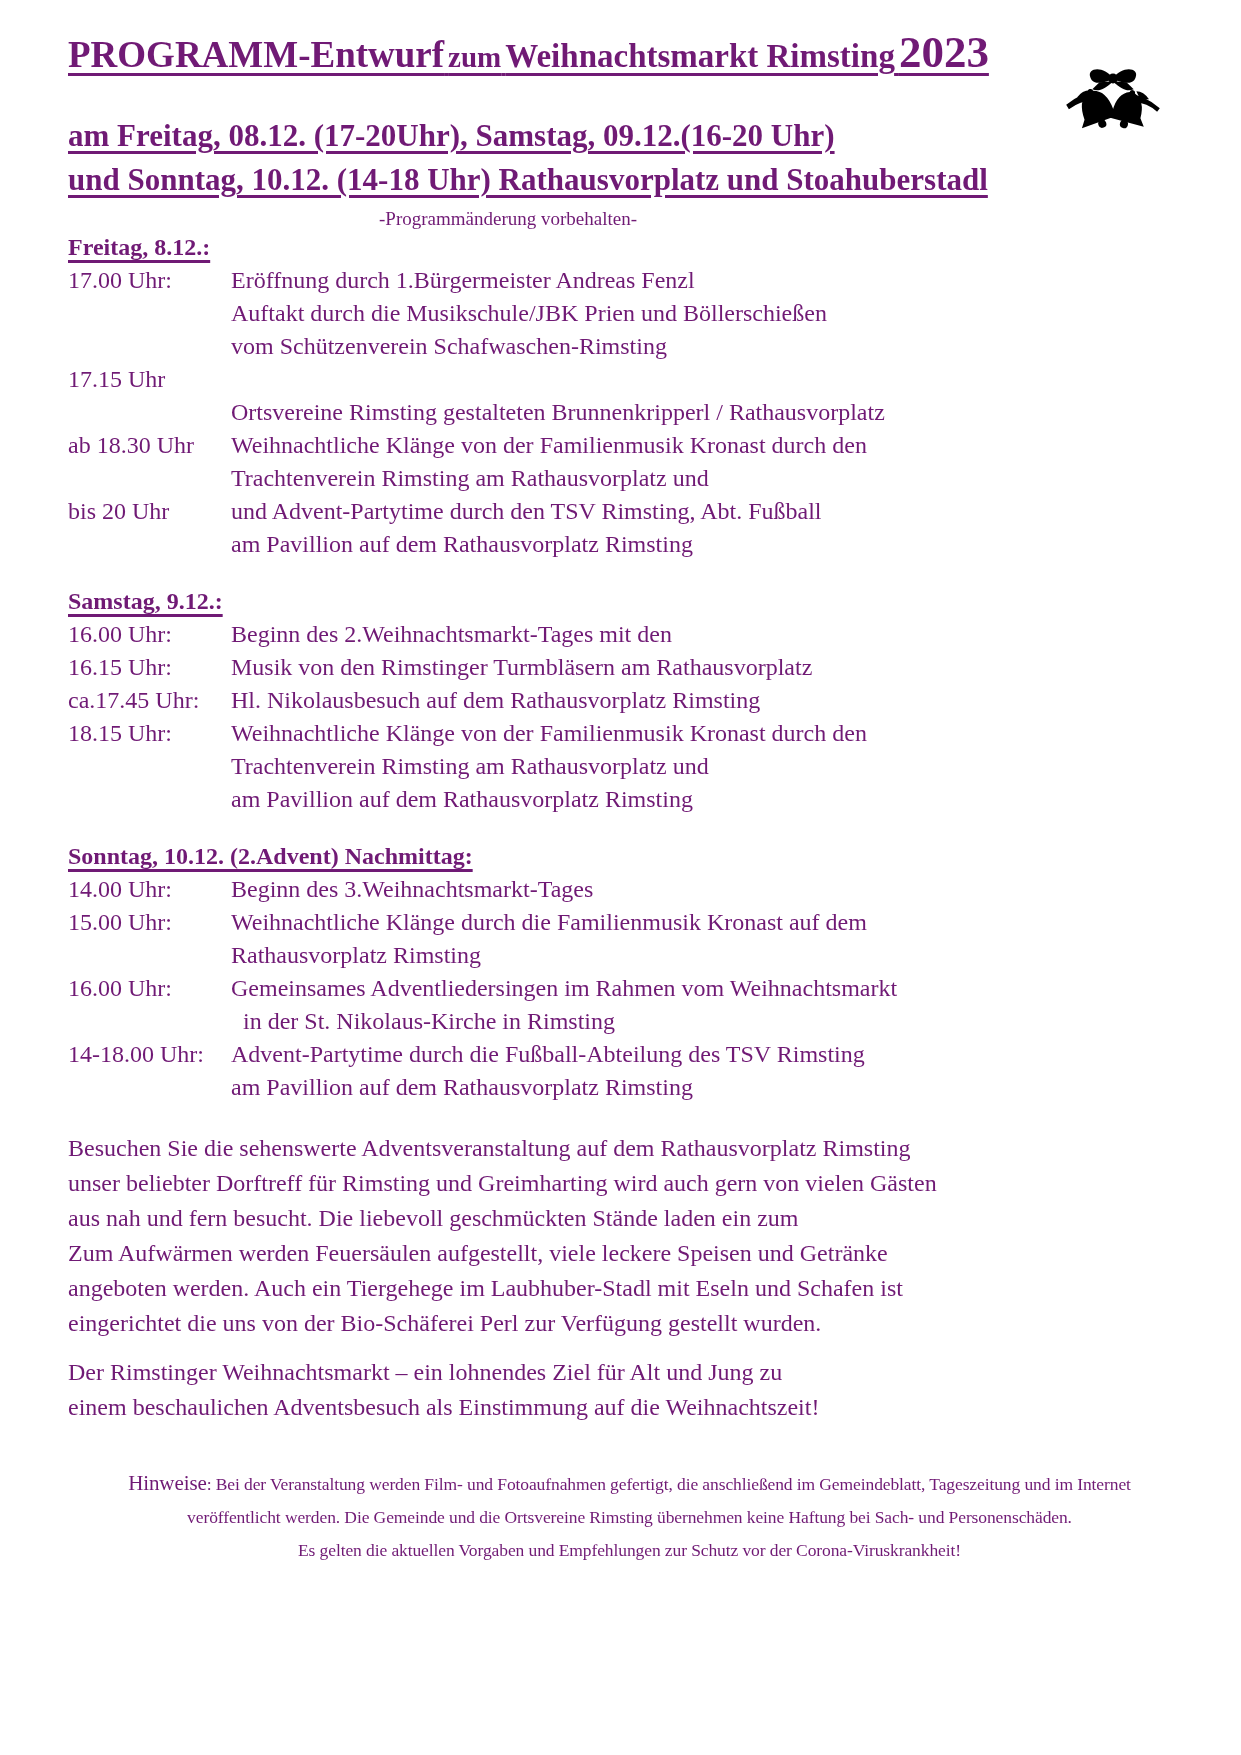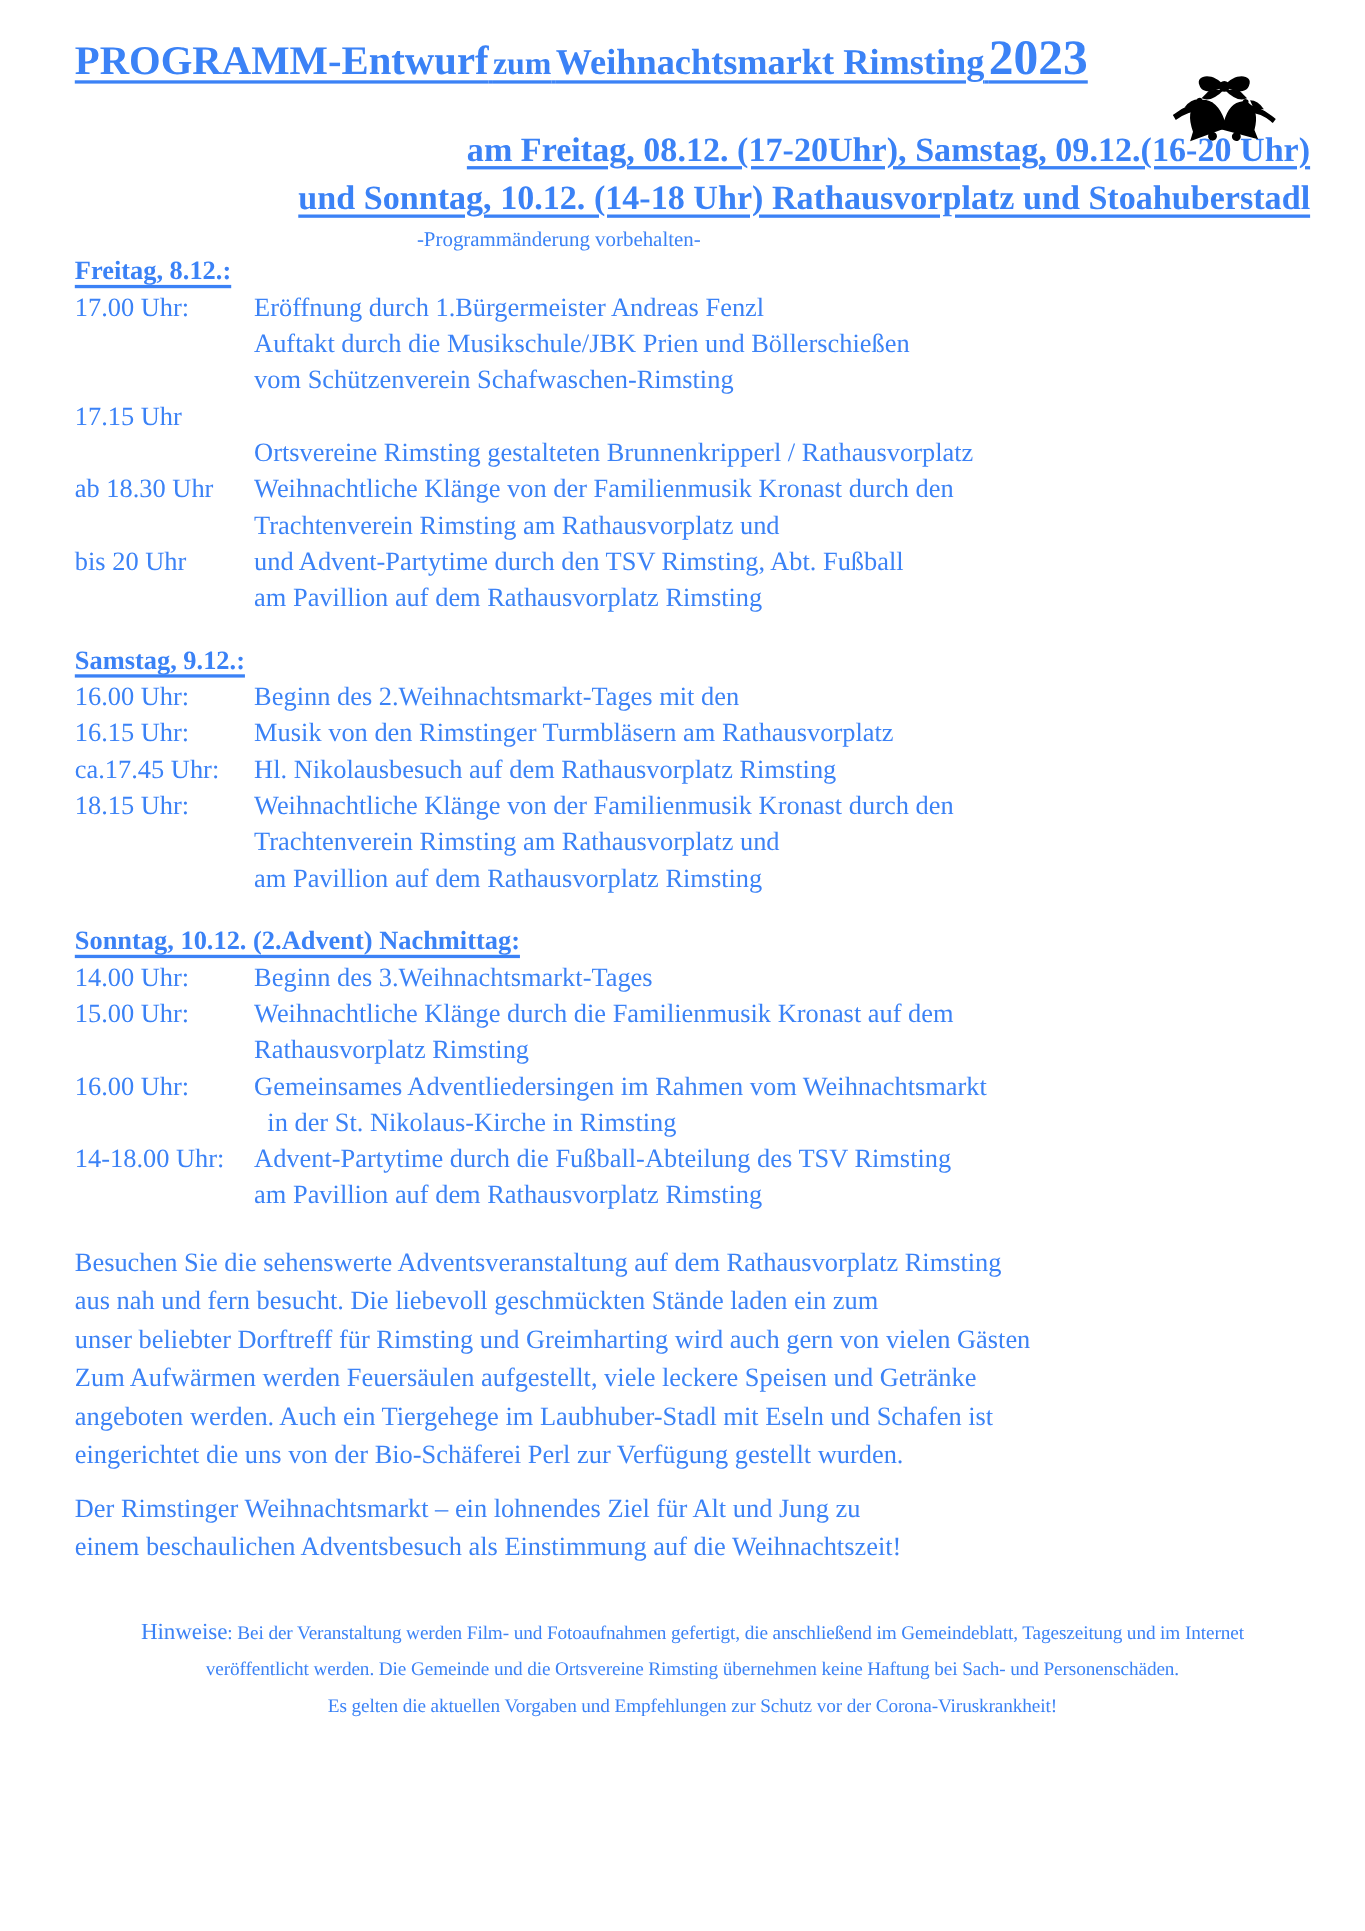--- a/index.html
+++ b/index.html
@@ -1,33 +1,33 @@
 <!DOCTYPE html>
 <html><head>
 <meta charset="utf-8">
 <style>
   html,body{margin:0;padding:0;background:#e8e8e8;}
   .page{
-    width:1241px;height:1755px;margin:0 auto;background:#ffffff;color:#3b82f6;
+    width:1241px;height:1755px;margin:0 auto;background:#ffffff;color:#701a75;
     font-family:"Liberation Serif","DejaVu Serif",serif;
     position:relative;box-sizing:border-box;
     padding:26px 50px 0 68px;overflow:hidden;
   }
   .u{text-decoration-thickness:2px;text-underline-offset:4px;}
 
   
   .title-line{margin:0 0 36px 0;white-space:nowrap;}
   .title-inner{font-weight:700;text-decoration:underline;text-decoration-thickness:3px;text-underline-offset:6px;}
   .t-main{font-size:37px;}
   .t-mid{font-size:29px;}
   .t-rest{font-size:33px;}
   .t-year{font-size:45px;}
 
   
-  .subtitle{font-weight:700;font-size:31px;line-height:44px;text-align:right;}
+  .subtitle{font-weight:700;font-size:31px;line-height:44px;}
   .subtitle .sub-inner{text-decoration:underline;text-decoration-thickness:3px;text-underline-offset:5px;}
 
   .note{width:880px;text-align:center;font-size:19px;margin:6px 0 4px 0;}
 
   
   .bells{position:absolute;top:60px;right:74px;width:108px;height:92px;}
 
   
   .sched-section{margin-bottom:27px;}
   .sec-header{font-size:24px;font-weight:700;margin-bottom:3px;}
@@ -123,22 +123,22 @@
         <div class="sched-row"><span class="time">16.00 Uhr:</span><span class="desc"><span>Gemeinsames </span><span class="u">Adventliedersingen</span><span> im Rahmen vom Weihnachtsmarkt</span></span></div>
         <div class="sched-row extra-indent"><span class="time"></span><span class="desc"><span>in der </span><span class="u">St. Nikolaus-Kirche</span><span> in Rimsting</span></span></div>
         <div class="sched-row"><span class="time">14-18.00 Uhr:</span><span class="desc"><span class="u">Advent-Partytime</span><span> durch die Fußball-Abteilung des </span><span class="u">TSV Rimsting</span></span></div>
         <div class="sched-row"><span class="time"></span><span class="desc"><span>am Pavillion auf dem Rathausvorplatz Rimsting</span></span></div>
       </section>
     </div>
 
   <div class="paras">
       <div class="para">
         <div class="para-line"><span>Besuchen Sie die sehenswerte Adventsveranstaltung auf dem Rathausvorplatz Rimsting</span></div>
+        <div class="para-line"><span>unser beliebter Dorftreff für Rimsting und Greimharting wird auch gern von vielen Gästen</span></div>
         <div class="para-line"><span>aus nah und fern besucht. Die </span><span class="u">liebevoll geschmückten Stände laden ein</span><span> zum</span></div>
-        <div class="para-line"><span>unser beliebter Dorftreff für Rimsting und Greimharting wird auch gern von vielen Gästen</span></div>
         <div class="para-line"><span>Zum Aufwärmen werden </span><span class="u">Feuersäulen</span><span> aufgestellt, viele leckere Speisen und Getränke</span></div>
         <div class="para-line"><span>angeboten werden. Auch ein </span><span class="u">Tiergehege</span><span> im Laubhuber-Stadl mit Eseln und Schafen ist</span></div>
         <div class="para-line"><span>eingerichtet die uns von der Bio-Schäferei Perl zur Verfügung gestellt wurden.</span></div>
       </div>
       <div class="para">
         <div class="para-line"><span>Der Rimstinger Weihnachtsmarkt – ein lohnendes Ziel für Alt und Jung zu</span></div>
         <div class="para-line"><span>einem beschaulichen Adventsbesuch als Einstimmung auf die Weihnachtszeit!</span></div>
       </div>
     </div>
 

